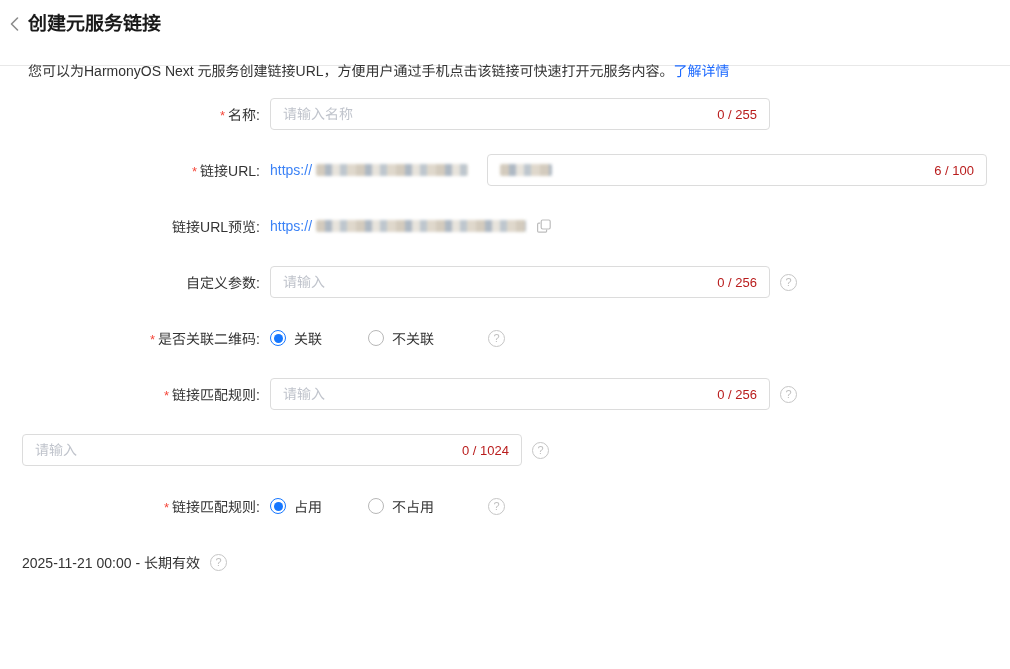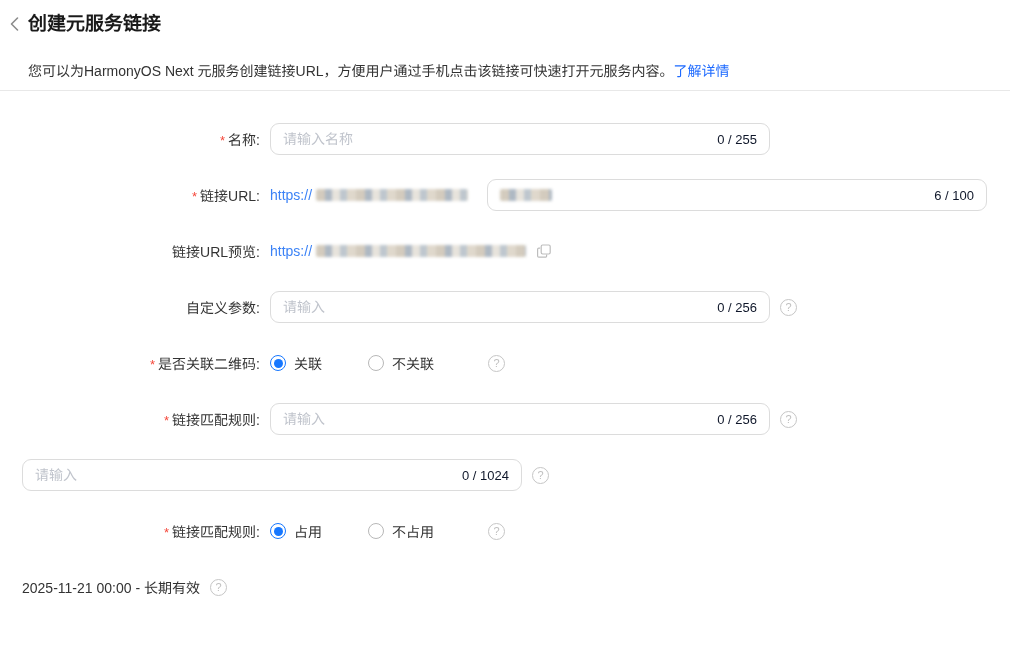--- a/index.html
+++ b/index.html
@@ -1,38 +1,38 @@
 <!DOCTYPE html>
 <html lang="zh-CN"><head>
 <meta charset="utf-8">
 <style>
   * { margin:0; padding:0; box-sizing:border-box; }
   html,body { width:1010px; height:669px; background:#fff; overflow:hidden;
     font-family:"Liberation Sans","DejaVu Sans",sans-serif; color:#333; }
 
   
-  .header { position:relative; height:91px; border-bottom:1px solid #e8e8e8; }
+  .header { position:relative; height:66px; border-bottom:1px solid #e8e8e8; }
   .back { position:absolute; left:6px; top:15px; width:18px; height:18px; cursor:pointer; }
   .title { position:absolute; left:28px; top:8px; font-size:19px; font-weight:700; color:#1a1a1a; }
   .subtitle { position:absolute; left:28px; top:60px; font-size:14px; color:#333; }
   .learn-more { color:#1f6bff; text-decoration:none; cursor:pointer; }
 
   
   .form { padding-top:32px;padding-left:12px; }
   .row { display:flex; align-items:center; height:32px; margin-bottom:24px; }
   .label-col { width:248px; text-align:right; font-size:14px; color:#333; flex:0 0 248px; }
   .req { color:#f5483b; margin-right:3px; font-size:13px; }
   .control { display:flex; align-items:center; margin-left:10px; }
 
   .input-box { position:relative; display:flex; align-items:center; width:500px; height:32px;
-    border:1px solid #dcdcdc; border-radius:9px; padding:0 12px; background:#fff; }
+    border:1px solid #dcdcdc; border-radius:4px; padding:0 12px; background:#fff; }
   .input-box input { flex:1; min-width:0; border:0; outline:0; font-size:14px; color:#333;
     font-family:inherit; background:transparent; }
   .input-box input::placeholder { color:#c0c4cc; }
-  .counter { flex:0 0 auto; color:#0f172a; font-size:13px; margin-left:8px; white-space:nowrap; }
+  .counter { flex:0 0 auto; color:#b91c1c; font-size:13px; margin-left:8px; white-space:nowrap; }
 
   .prefix-text { font-size:14px; color:#3b82f6; white-space:nowrap; }
   .url-prefix { width:217px; display:flex; align-items:center; flex:0 0 217px; }
 
   .redacted { display:inline-block; height:12px; border-radius:2px; margin-left:4px;
     background:repeating-linear-gradient(90deg,#c9bfae 0 9px,#9aa7b5 9px 16px,#e2ddd4 16px 24px,#aeb9c2 24px 31px,#d8cfc0 31px 40px);
     filter:blur(1.6px); opacity:.8; vertical-align:middle; }
 
   .select-box { justify-content:space-between; cursor:pointer; }
   .chevron { flex:0 0 auto; margin-left:8px; }

